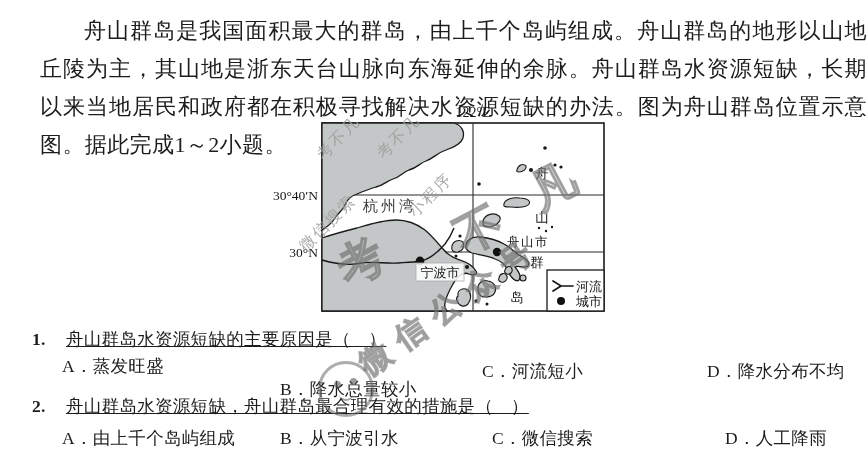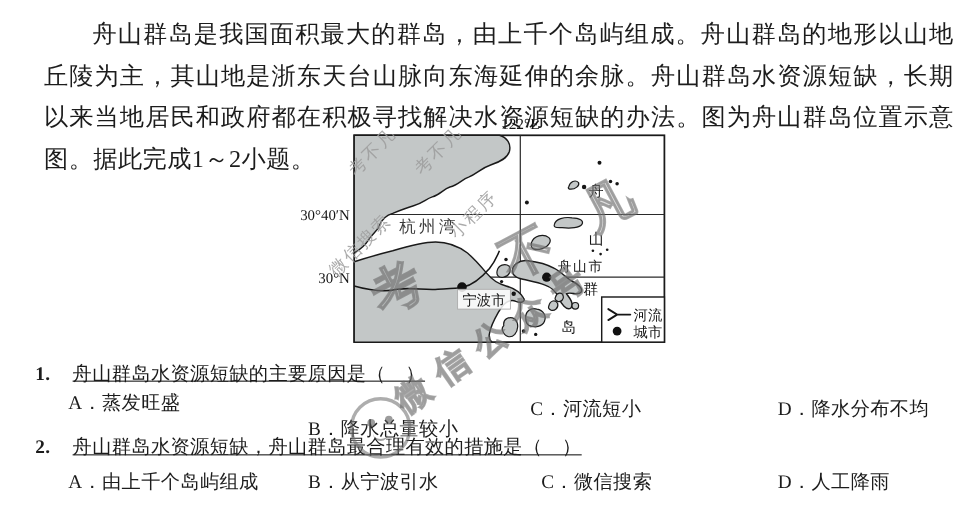--- a/index.html
+++ b/index.html
@@ -138,21 +138,21 @@
 <span class="opt" style="left:280px;top:377px">B．降水总量较小</span>
 <span class="opt" style="left:482px;top:359px">C．河流短小</span>
 <span class="opt" style="left:707px;top:359px">D．降水分布不均</span>
 
 <div class="q" style="top:394px">
   <span class="qnum">2.</span><span>舟山群岛水资源短缺，舟山群岛最合理有效的措施是（　）</span>
 </div>
 <span class="opt" style="left:62px;top:426px">A．由上千个岛屿组成</span>
 <span class="opt" style="left:280px;top:426px">B．从宁波引水</span>
 <span class="opt" style="left:492px;top:426px">C．微信搜索</span>
-<span class="opt" style="left:707px;top:426px">D．人工降雨</span>
+<span class="opt" style="left:725px;top:426px">D．人工降雨</span>
 
 <span class="wm-small" style="left:312px;top:128px">考不凡</span>
 <span class="wm-small" style="left:372px;top:127px">考不凡</span>
 <span class="wm-small" style="left:292px;top:213px">微信搜索</span>
 <span class="wm-small" style="left:404px;top:185px">小程序</span>
 
 <span class="wm-big" style="left:338px;top:239px">考</span>
 <span class="wm-big" style="left:456px;top:207px">不</span>
 <span class="wm-big" style="left:530px;top:164px">凡</span>
 

